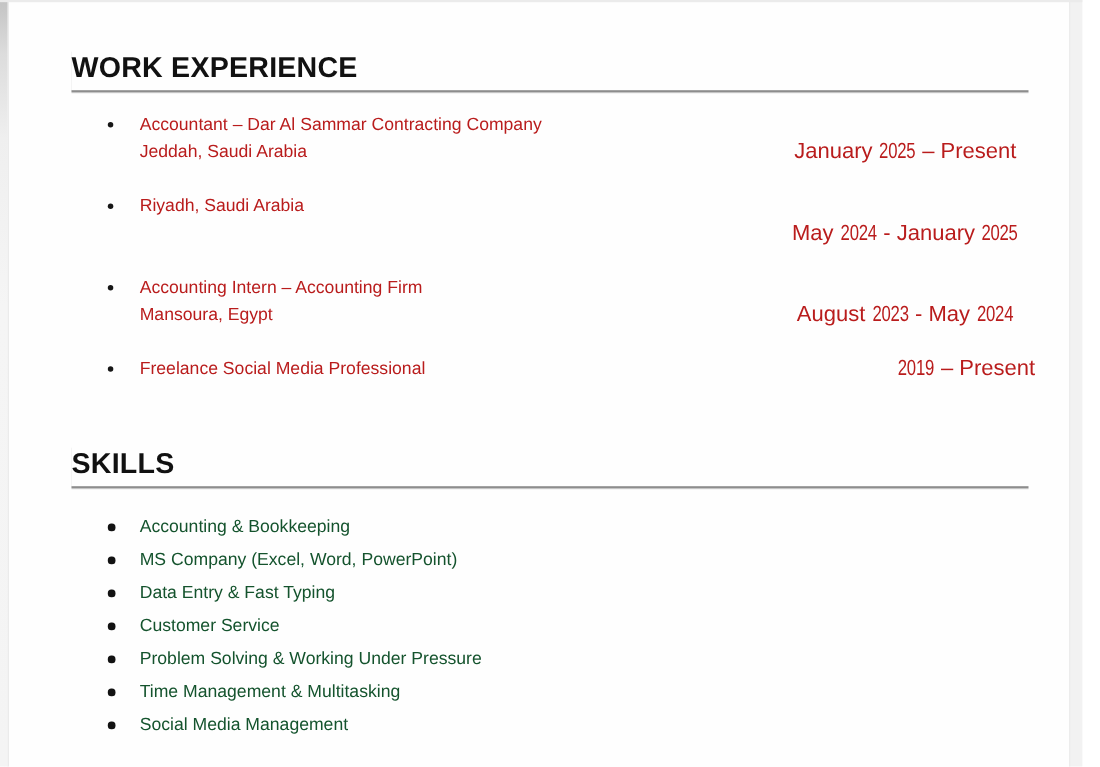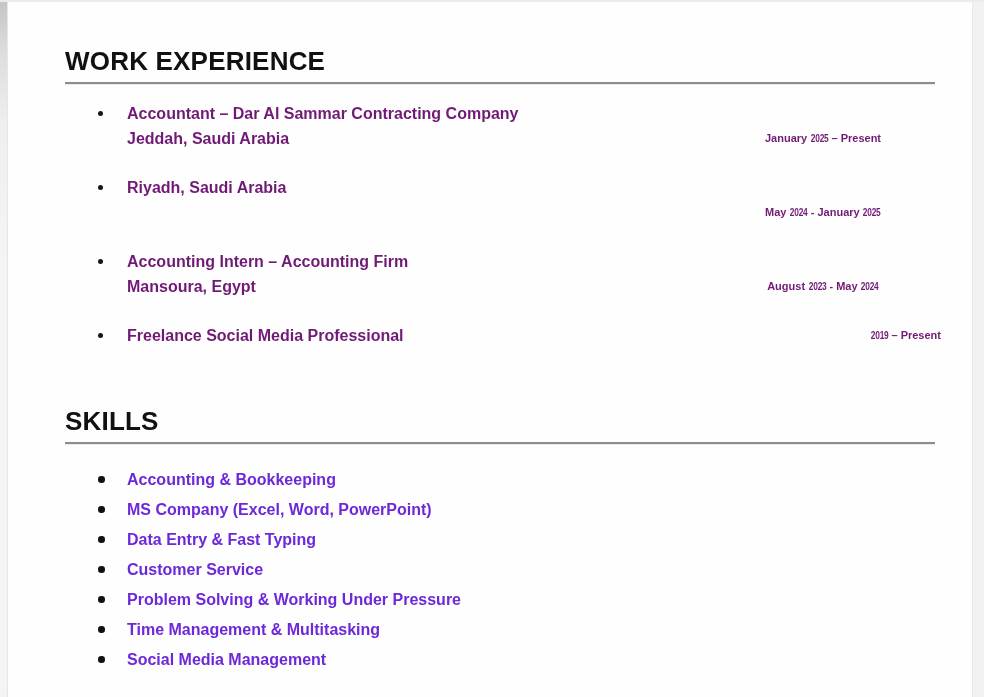--- a/index.html
+++ b/index.html
@@ -28,37 +28,37 @@
     margin:0;padding-bottom:6px;color:#111;
     border-bottom:2px solid #8d8d8d;
     box-shadow:0 1px 0 rgba(0,0,0,0.08);
   }
   .sec-heading.first{margin-top:46px;}
   .sec-heading.second{margin-top:58px;}
 
   .entries{margin-top:17px;}
   .entry{
     position:relative;padding-left:62px;min-height:50px;margin-bottom:24px;
-    font-size:16px;font-weight:bold;line-height:25px;color:#701a75;
+    font-size:16px;font-weight:normal;line-height:25px;color:#b91c1c;
   }
   .entry.single{min-height:25px;margin-bottom:0;}
   .entry .dot{
     position:absolute;left:33px;top:10px;width:5px;height:5px;
     border-radius:50%;background:#161616;
   }
   .entry .date{
     position:absolute;top:25px;left:640px;width:236px;text-align:center;
-    font-size:11px;white-space:nowrap;
+    font-size:20px;white-space:nowrap;
   }
   .entry.single .date{top:0;text-align:right;}
 
   .skills-list{list-style:none;margin:23px 0 0 0;padding:0;}
   .skill{
     position:relative;padding-left:62px;line-height:25px;margin-bottom:5px;
-    font-size:16px;font-weight:bold;color:#6d28d9;
+    font-size:16px;font-weight:normal;color:#14532d;
   }
   .skill .dot{
     position:absolute;left:33px;top:9px;width:6.5px;height:6.5px;
     border-radius:50%;background:#121212;
   }
 
   
   .yr{
     display:inline-block;transform:scaleX(0.76);transform-origin:50% 60%;
     margin:0 -0.23em;letter-spacing:-0.3px;

